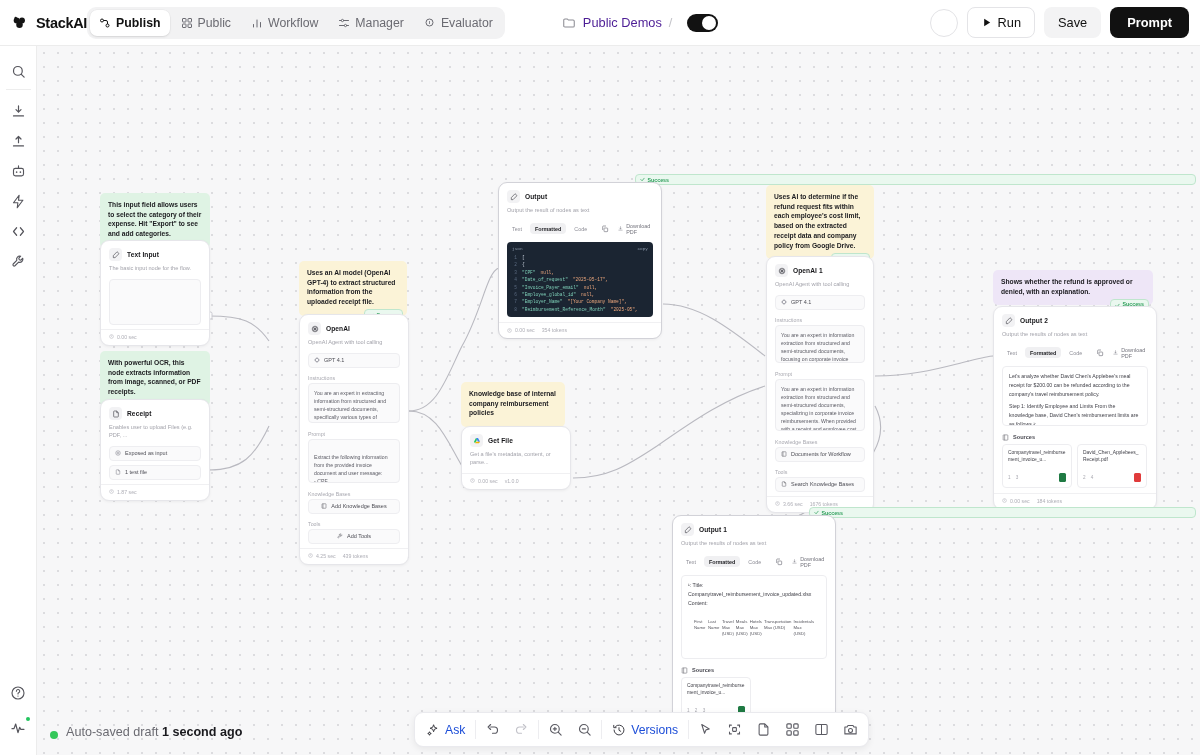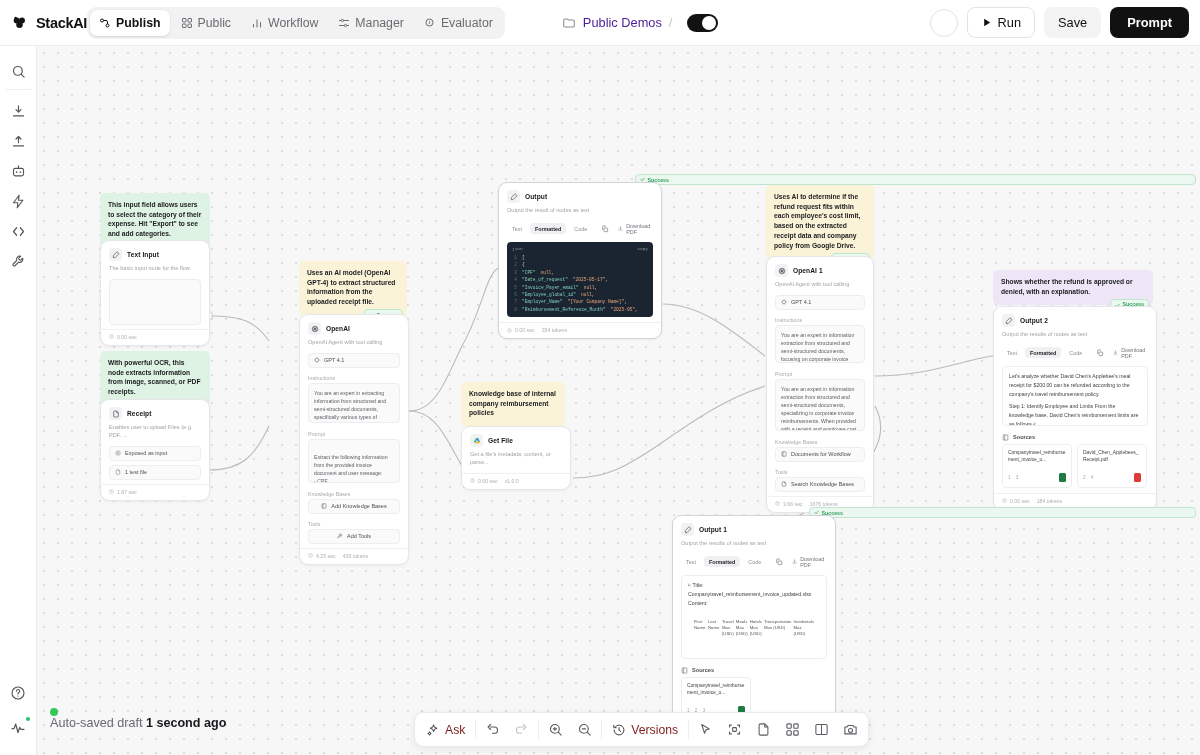--- a/index.html
+++ b/index.html
@@ -177,38 +177,37 @@
   .srccard .pgs { font-size: 4.6px; color: #a9a9b1; letter-spacing: 2px; }
   .filechip { width: 7px; height: 9px; border-radius: 1.5px; }
   .filechip.xls { background: #1f7a43; }
   .filechip.pdf { background: #e03b3b; }
 
   .minitable { display: flex; gap: 2px; padding: 4px 6px 6px; font-size: 4.3px; color: #55555d; }
   .mt-col { flex: 1; line-height: 1.4; }
 
   
   .statusbar {
-    position: absolute; left: 37px; bottom: 0; height: 47px; width: 1163px;
-    display: flex; align-items: flex-start; padding-left: 13px; font-size: 12.6px; z-index: 30;
+    position: absolute; left: 37px; bottom: 16px; height: 47px; width: 1163px;
+    display: flex; align-items: flex-end; padding-left: 13px; font-size: 12.6px; z-index: 30;
     pointer-events: none;
-    flex-direction: column;
   }
   .status-dot { width: 8px; height: 8px; border-radius: 50%; background: #34c759; margin-right: 8px; }
   .status-text { color: #6a6a71; }
   .status-text b { color: #19191d; font-weight: 700; }
 
   .toolbar {
     position: absolute; left: 414px; bottom: 8px; height: 35px;
     display: flex; align-items: center; background: #fff;
     border: 1px solid #eaeaee; border-radius: 9px;
     box-shadow: 0 2px 7px rgba(0,0,0,.07); z-index: 32; padding: 0 3px;
   }
   .tb-item {
     display: flex; align-items: center; gap: 5px; height: 27px; padding: 0 8px;
-    border-radius: 7px; font-size: 12.2px; color: #7f1d1d; cursor: pointer;
+    border-radius: 7px; font-size: 12.2px; color: #1d4ed8; cursor: pointer;
   }
   .tb-icon { width: 29px; justify-content: center; padding: 0; color: #5a5a62; }
   .tb-div { width: 1px; height: 19px; background: #ededf0; margin: 0 2px; }
 </style>
 </head>
 <body>
 
 <div class="topbar">
   <div class="brand">
     <svg width="17" height="17" viewBox="0 0 24 24">

